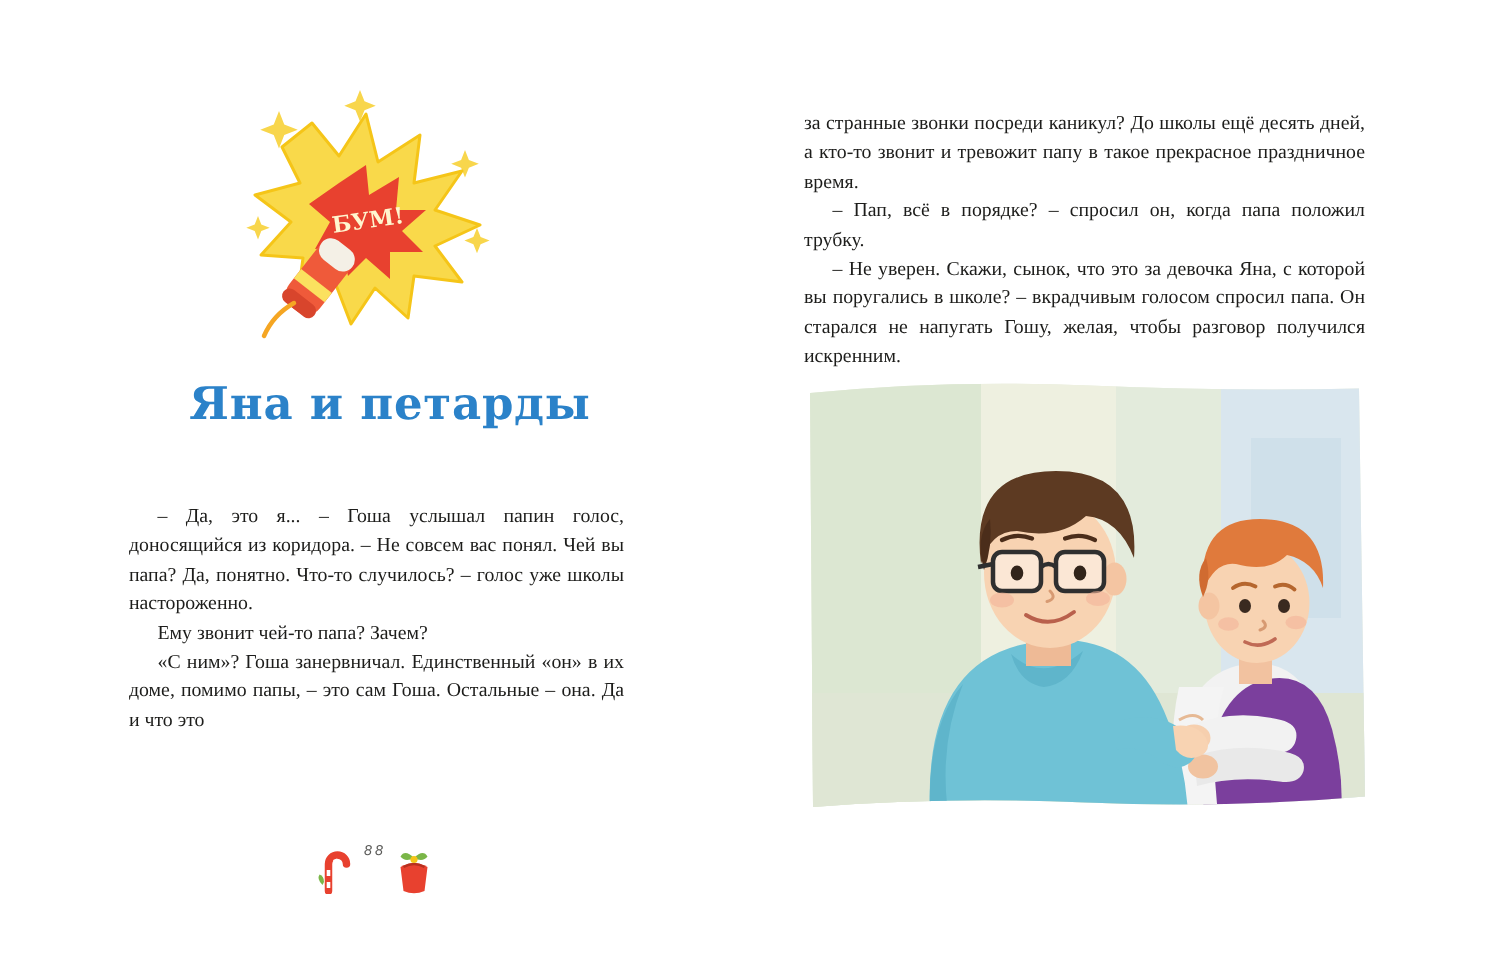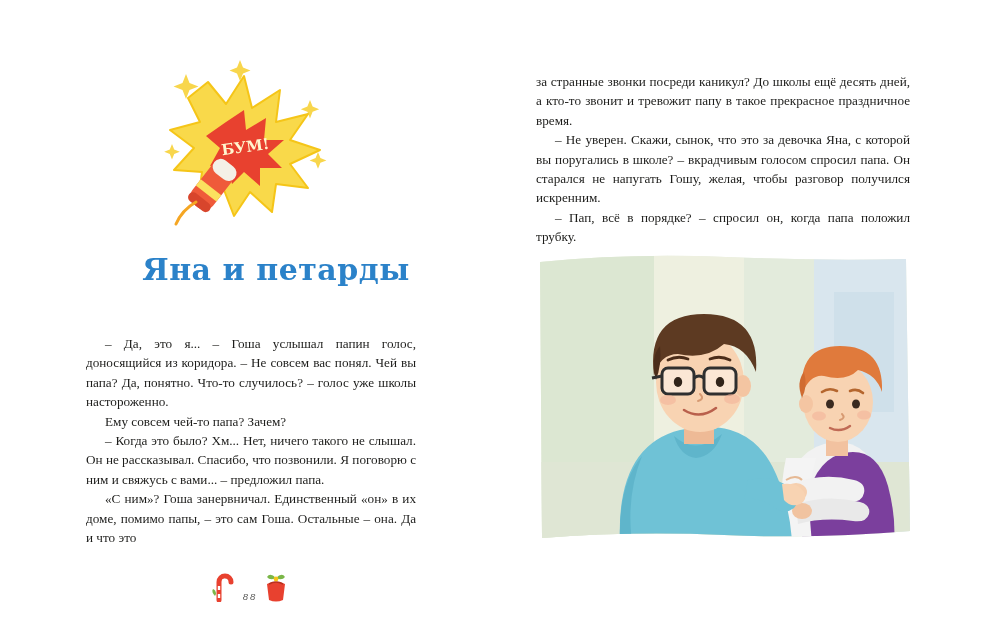--- a/index.html
+++ b/index.html
@@ -34,21 +34,21 @@
     left: 148px;
     top: 52px;
     width: 210px;
     height: 175px;
   }
   .opener-art svg { display: block; }
 
   
   .chapter-title {
     position: absolute;
-    left: 76px;
+    left: 60px;
     top: 252px;
     width: 400px;
     text-align: center;
     font-family: "DejaVu Serif", serif;
     font-weight: bold;
     font-size: 30px;
     letter-spacing: 0.5px;
     color: #2b82c9;
   }
 
@@ -87,21 +87,21 @@
     height: 290px;
   }
   .scene-art svg { display: block; border-radius: 2px; }
 
   
   .footer {
     position: absolute;
     bottom: 34px;
     height: 40px;
     display: flex;
-    align-items: flex-end;
+    align-items: flex-start;
     justify-content: center;
     gap: 4px;
     font-style: italic;
   }
   .footer-left { left: 150px; width: 200px; }
   .page-num {
     font-family: "Liberation Sans", sans-serif;
     font-size: 9.5px;
     color: #5a5a58;
     letter-spacing: 2px;
@@ -142,22 +142,21 @@
           <rect x="56" y="152" width="26" height="10" rx="5" fill="#d8452c"></rect>
         </g>
         <path d="M48 150 q-14 8 -20 22" stroke="#f5a623" stroke-width="3" fill="none" stroke-linecap="round"></path>
       </svg>
     </div>
 
     <div class="chapter-title">Яна и петарды</div>
 
     <div class="body-col left-text">
       <p>– Да, это я... – Гоша услышал папин голос, доносящийся из коридора. – Не совсем вас понял. Чей вы папа? Да, понятно. Что-то случилось? – голос уже школы настороженно.</p>
-      <p>Ему совсем чей-то папа? Зачем?</p>
-      <p>– Когда это было? Хм... Нет, ничего такого не слышал. Он не рассказывал. Спасибо, что позвонили. Я поговорю с ним и свяжусь с вами... – предложил папа.</p>
+      <p>Ему звонит чей-то папа? Зачем?</p>
       <p>«С ним»? Гоша занервничал. Единственный «он» в их доме, помимо папы, – это сам Гоша. Остальные – она. Да и что это</p>
     </div>
 
     <div class="footer footer-left">
       <span class="orn">
         <svg viewBox="0 0 30 34" width="30" height="34" xmlns="http://www.w3.org/2000/svg">
           <path d="M10 32 L10 14 a6 6 0 0 1 12 0" stroke="#e8412f" stroke-width="5" fill="none" stroke-linecap="round"></path>
           <path d="M10 30 L10 26" stroke="#ffffff" stroke-width="2.4"></path>
           <path d="M10 22 L10 18" stroke="#ffffff" stroke-width="2.4"></path>
           <path d="M13.5 12.5 L16 11.5" stroke="#ffffff" stroke-width="2.4"></path>
@@ -174,22 +173,22 @@
           <circle cx="15" cy="11" r="2.4" fill="#f5c518"></circle>
         </svg>
       </span>
     </div>
   </div>
 
   <div class="page page-right">
 
     <div class="body-col right-text">
       <p class="noindent">за странные звонки посреди каникул? До школы ещё десять дней, а кто-то звонит и тревожит папу в такое прекрасное праздничное время.</p>
+      <p>– Пап, всё в порядке? – спросил он, когда папа положил трубку.</p>
       <p>– Не уверен. Скажи, сынок, что это за девочка Яна, с которой вы поругались в школе? – вкрадчивым голосом спросил папа. Он старался не напугать Гошу, желая, чтобы разговор получился искренним.</p>
-      <p>– Пап, всё в порядке? – спросил он, когда папа положил трубку.</p>
     </div>
 
     <div class="scene-art">
       <svg viewBox="0 0 378 290" width="378" height="290" xmlns="http://www.w3.org/2000/svg">
         <defs>
           <clipPath id="frame">
             <path d="M6 10 q90 -9 186 -5 q96 4 180 2 l4 272 q-92 8 -186 4 q-94 -4 -182 3 z"></path>
           </clipPath>
         </defs>
         <g clip-path="url(#frame)">

